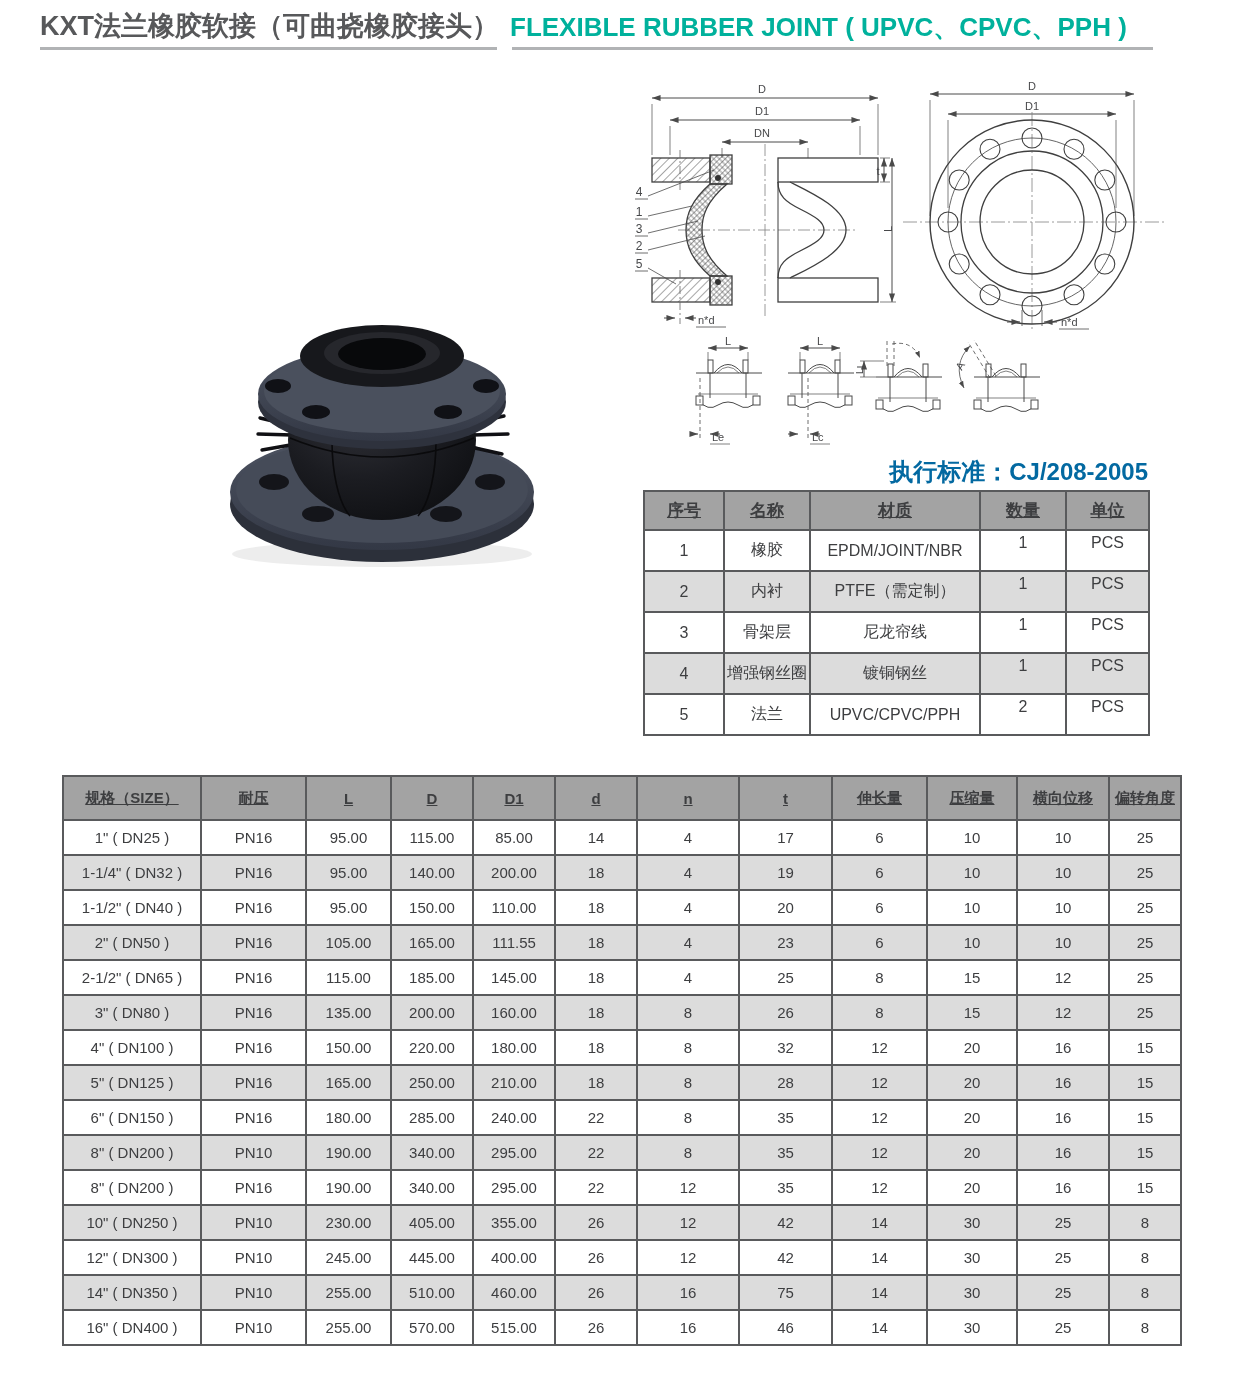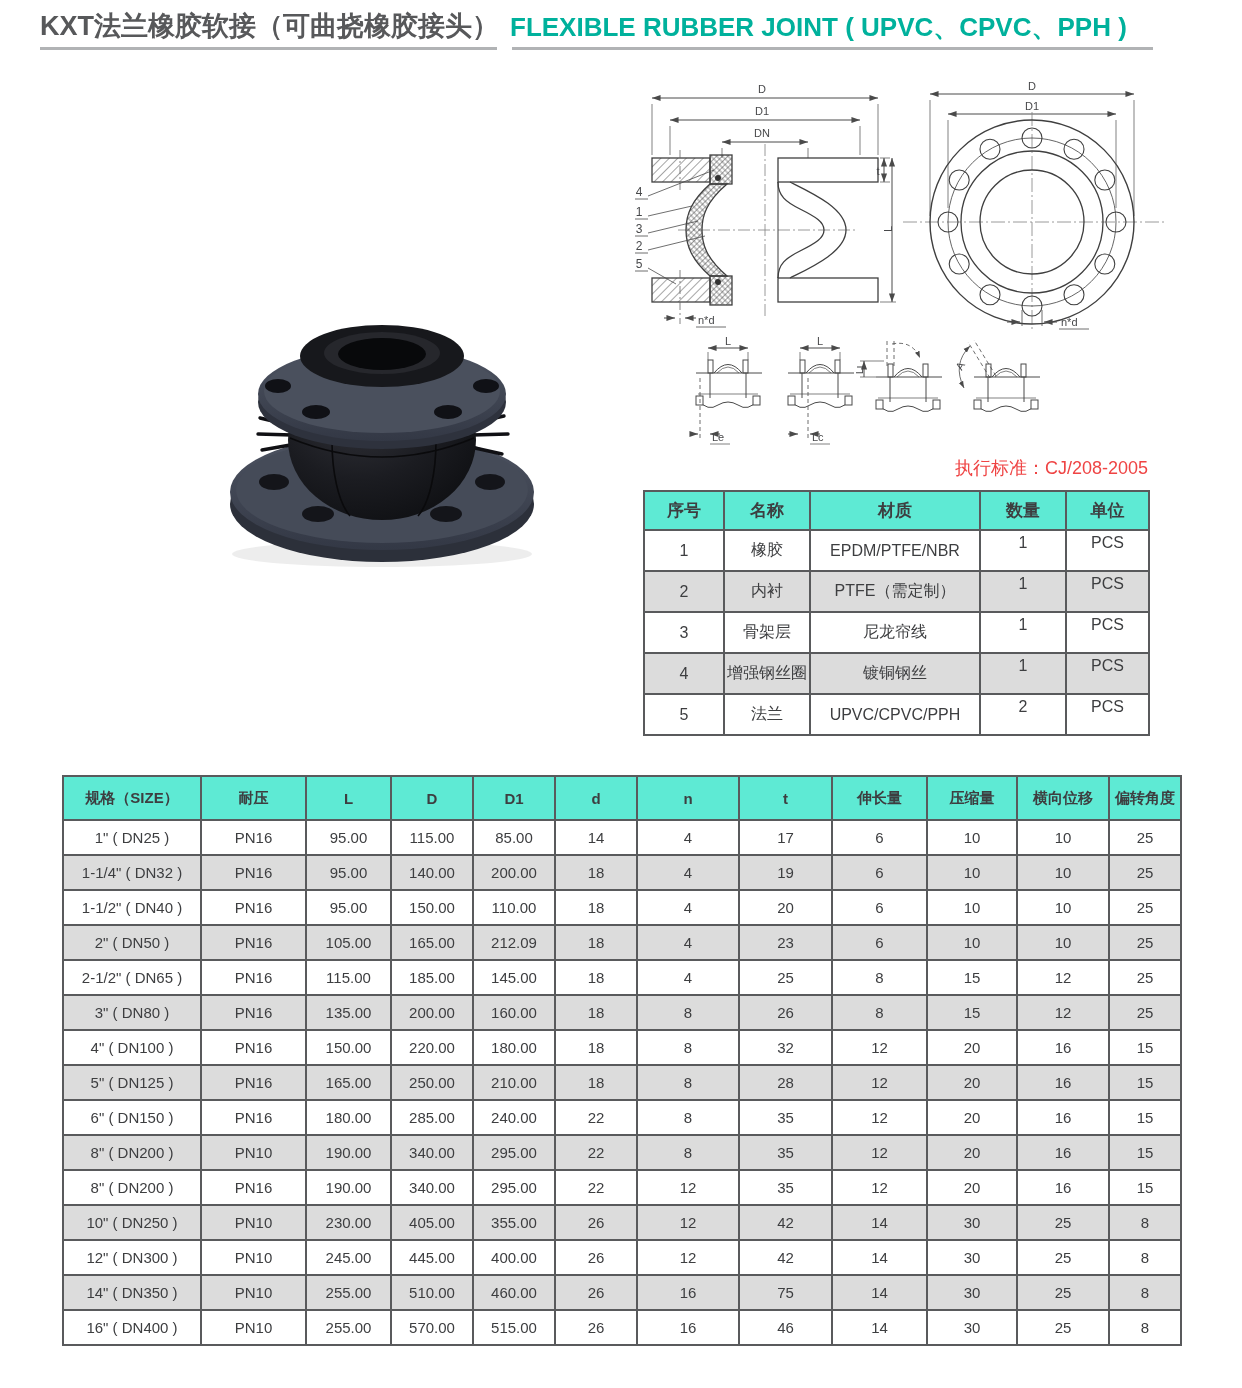--- a/index.html
+++ b/index.html
@@ -11,27 +11,27 @@
 
   
   .title-cn { left:40px; top:8px; font-size:27px; font-weight:bold; color:#57585a; white-space:nowrap; }
   .title-en { left:510px; top:10px; font-size:26px; font-weight:bold; color:#00b19c; white-space:nowrap; }
   .rule { top:47px; height:3px; background:#b1b3b5; }
   .rule-cn { left:40px; width:457px; }
   .rule-en { left:512px; width:641px; }
 
   
   .std-note { left:800px; top:456px; width:348px; text-align:right;
-              font-size:18px; font-weight:normal; color:#ef4444; }
+              font-size:24px; font-weight:bold; color:#0369a1; }
 
   
   table { border-collapse:collapse; table-layout:fixed; }
   th, td { border:2px solid #595a5c; text-align:center; vertical-align:middle;
            padding:0; color:#3d3e40; overflow:hidden; white-space:nowrap; }
-  th { background:#5eead4; font-weight:bold; }
+  th { background:#a3a3a3; font-weight:bold;text-decoration:underline; }
   tbody tr:nth-child(even) td { background:#dcdcdc; }
   tbody tr:nth-child(odd) td { background:#ffffff; }
 
   .parts-table { left:643px; top:490px; width:505px; }
   .parts-table th { height:37px; font-size:17px; }
   .parts-table td { height:36px; font-size:16px; }
   .parts-table td:nth-child(4), .parts-table td:nth-child(5) { vertical-align:top; padding-top:3px; }
 
   .spec-table { left:62px; top:775px; width:1118px;border-radius:32px; }
   .spec-table th { height:42px; font-size:15px; }
@@ -352,21 +352,21 @@
           <th>名称</th>
           <th>材质</th>
           <th>数量</th>
           <th>单位</th>
         </tr>
       </thead>
     <tbody>
         <tr>
           <td>1</td>
           <td>橡胶</td>
-          <td>EPDM/PTFE/NBR</td>
+          <td>EPDM/JOINT/NBR</td>
           <td>1</td>
           <td>PCS</td>
         </tr>
         <tr>
           <td>2</td>
           <td>内衬</td>
           <td>PTFE（需定制）</td>
           <td>1</td>
           <td>PCS</td>
         </tr>
@@ -466,21 +466,21 @@
           <td>6</td>
           <td>10</td>
           <td>10</td>
           <td>25</td>
         </tr>
         <tr>
           <td>2" ( DN50 )</td>
           <td>PN16</td>
           <td>105.00</td>
           <td>165.00</td>
-          <td>212.09</td>
+          <td>111.55</td>
           <td>18</td>
           <td>4</td>
           <td>23</td>
           <td>6</td>
           <td>10</td>
           <td>10</td>
           <td>25</td>
         </tr>
         <tr>
           <td>2-1/2" ( DN65 )</td>

